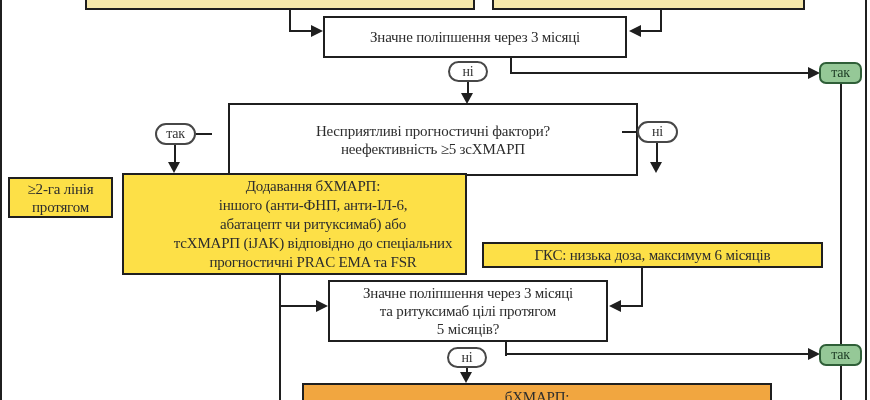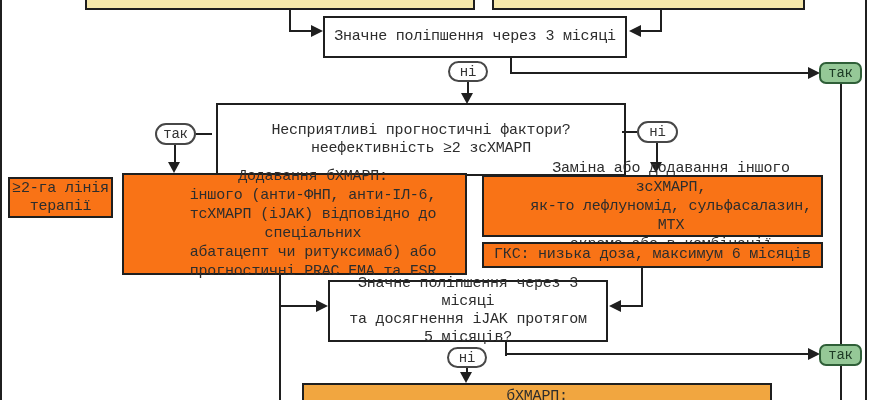--- a/index.html
+++ b/index.html
@@ -1,29 +1,29 @@
 <!DOCTYPE html>
 <html><head>
 <meta charset="utf-8">
 <style>
   html,body{margin:0;padding:0;background:#fff;}
   #stage{
     position:relative; width:870px; height:400px; overflow:hidden;
     background:#ffffff;
-    font-family:Liberation Mono, monospace;
+    font-family:Liberation Serif, serif;
     color:#2d2d2d;
   }
   .box{
     position:absolute; box-sizing:border-box;
     border:2px solid #1f1f1f; background:#ffffff;
     display:flex; flex-direction:column; align-items:center; justify-content:center;
     text-align:center; letter-spacing:-0.2px;
   }
   .box span{display:block;}
-  .yellow{background:#f97316;}
+  .yellow{background:#fde047;}
   .pale{background:#F7E9AB; border-top:none; justify-content:flex-end;}
   .orange{background:#F1A640; justify-content:flex-start;}
   .f15{font-size:15px; line-height:18px;}
   .f15b{font-size:15px; line-height:19px;padding-left:37px;}
   .pill{
     position:absolute; box-sizing:border-box;
     border:2px solid #474747; border-radius:11px; background:#fff;
     display:flex; align-items:center; justify-content:center;
     font-size:14px; color:#333; letter-spacing:-0.2px;
   }
@@ -65,73 +65,68 @@
   <div class="arr down" style="left:461px;top:93px;"></div>
 
   <div class="vl" style="left:510px;top:58px;height:16px;"></div>
   <div class="hl" style="left:510px;top:72px;width:300px;"></div>
   <div class="arr right" style="left:808px;top:67px;"></div>
   <div class="pill green" style="left:819px;top:62px;width:43px;height:22px;">
     <span>так</span>
   </div>
   <div class="vl" style="left:840px;top:84px;height:316px;"></div>
 
-  <div class="box f15" style="left:216px;top:103px;width:410px;height:73px;">
+  <div class="box f15" style="left:228px;top:103px;width:410px;height:73px;">
     <span>Несприятливі прогностичні фактори?</span>
-    <span>неефективність ≥2 зсХМАРП</span>
+    <span>неефективність ≥5 зсХМАРП</span>
   </div>
 
   <div class="hl" style="left:196px;top:133px;width:16px;"></div>
   <div class="pill" style="left:155px;top:123px;width:41px;height:22px;">
     <span>так</span>
   </div>
   <div class="vl" style="left:174px;top:145px;height:17px;"></div>
   <div class="arr down" style="left:168px;top:162px;"></div>
 
   <div class="hl" style="left:622px;top:131px;width:15px;"></div>
   <div class="pill" style="left:637px;top:121px;width:41px;height:22px;">
     <span>ні</span>
   </div>
   <div class="vl" style="left:656px;top:143px;height:19px;"></div>
   <div class="arr down" style="left:650px;top:162px;"></div>
 
   <div class="box yellow f15" style="left:8px;top:177px;width:105px;height:41px;">
     <span>≥2-га лінія</span>
-    <span>терапії</span>
+    <span>протягом</span>
   </div>
 
   <div class="box yellow f15b" style="left:122px;top:173px;width:345px;height:102px;">
     <span>Додавання бХМАРП:</span>
     <span>іншого (анти-ФНП, анти-ІЛ-6,</span>
+    <span>абатацепт чи ритуксимаб) або</span>
     <span>тсХМАРП (іJAK) відповідно до спеціальних</span>
-    <span>абатацепт чи ритуксимаб) або</span>
     <span>прогностичні PRAC EMA та FSR</span>
   </div>
 
-  <div class="box yellow f15b" style="left:482px;top:175px;width:341px;height:62px;">
-    <span>Заміна або додавання іншого зсХМАРП,</span>
-    <span>як-то лефлуномід, сульфасалазин, MTX</span>
-    <span>окремо або в комбінації</span>
-  </div>
 
   <div class="box yellow f15" style="left:482px;top:242px;width:341px;height:26px;">
     <span>ГКС: низька доза, максимум 6 місяців</span>
   </div>
 
   <div class="vl" style="left:279px;top:275px;height:125px;"></div>
   <div class="hl" style="left:279px;top:305px;width:38px;"></div>
   <div class="arr right" style="left:316px;top:300px;"></div>
 
   <div class="vl" style="left:641px;top:268px;height:39px;"></div>
   <div class="hl" style="left:620px;top:305px;width:23px;"></div>
   <div class="arr left" style="left:609px;top:300px;"></div>
 
   <div class="box f15" style="left:328px;top:280px;width:280px;height:62px;">
     <span>Значне поліпшення через 3 місяці</span>
-    <span>та досягнення іJAK протягом</span>
+    <span>та ритуксимаб цілі протягом</span>
     <span>5 місяців?</span>
   </div>
 
   <div class="pill" style="left:447px;top:347px;width:40px;height:21px;">
     <span>ні</span>
   </div>
   <div class="vl" style="left:466px;top:368px;height:7px;"></div>
   <div class="arr down" style="left:460px;top:372px;"></div>
 
   <div class="vl" style="left:505px;top:342px;height:14px;"></div>

